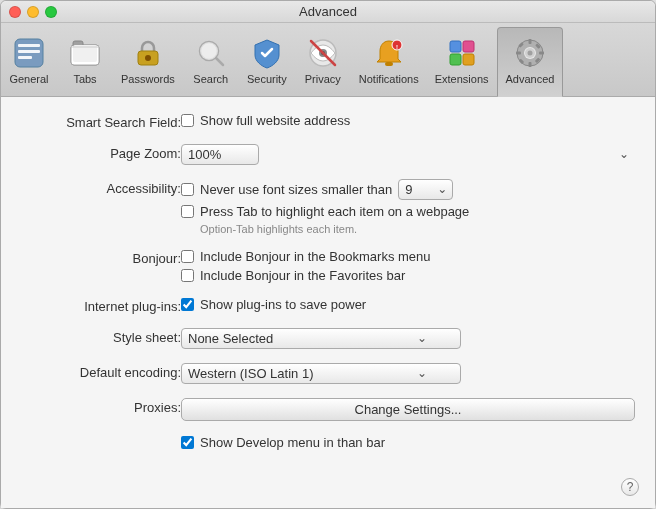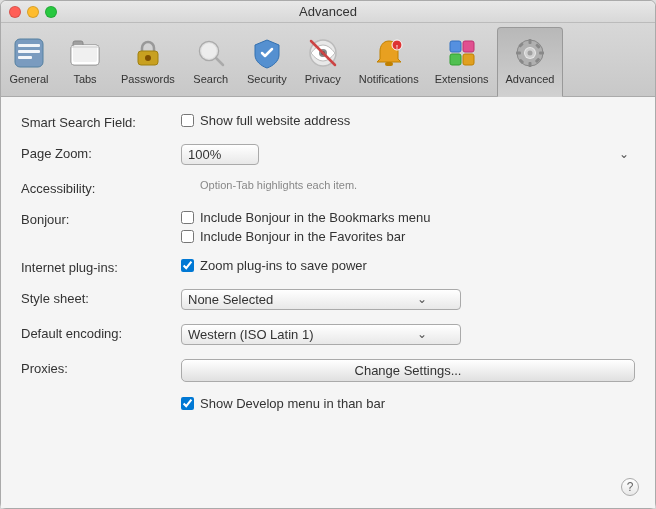--- a/index.html
+++ b/index.html
@@ -96,21 +96,21 @@
       flex: 1;
       padding: 16px 20px;
       overflow-y: auto;
     }
     .row {
       display: flex;
       align-items: flex-start;
       margin-bottom: 14px;
     }
     .row-label {
-      text-align: left;
+      text-align: right;
       width: 160px;
       flex-shrink: 0;
       padding-top: 2px;
       color: #333;
       font-size: 13px;
     }
     .row-content {
       flex: 1;
       display: flex;
       flex-direction: column;
@@ -372,20 +372,38 @@
               <option>125%</option>
               <option>150%</option>
             </select>
           </div>
         </div>
       </div>
 
       <div class="row">
         <div class="row-label">Accessibility:</div>
         <div class="row-content">
+          <div class="checkbox-row">
+            <input type="checkbox" style="">
+            <span>Never use font sizes smaller than</span>
+            <div class="select-wrapper font-size-select">
+              <select>
+                <option>9</option>
+                <option>10</option>
+                <option>12</option>
+                <option>14</option>
+                <option>18</option>
+                <option>24</option>
+              </select>
+            </div>
+          </div>
+          <div class="checkbox-row">
+            <input type="checkbox" style="">
+            <span>Press Tab to highlight each item on a webpage</span>
+          </div>
           <div class="hint-text">Option-Tab highlights each item.</div>
         </div>
       </div>
 
       <div class="row">
         <div class="row-label">Bonjour:</div>
         <div class="row-content">
           <div class="checkbox-row">
             <input type="checkbox" style="">
             <span>Include Bonjour in the Bookmarks menu</span>
@@ -395,21 +413,21 @@
             <span>Include Bonjour in the Favorites bar</span>
           </div>
         </div>
       </div>
 
       <div class="row">
         <div class="row-label">Internet plug-ins:</div>
         <div class="row-content">
           <div class="checkbox-row">
             <input type="checkbox" checked="" style="">
-            <span>Zoom plug-ins to save power</span>
+            <span>Show plug-ins to save power</span>
           </div>
         </div>
       </div>
 
       <div class="row" style="margin-top:4px;">
         <div class="row-label">Style sheet:</div>
         <div class="row-content">
           <div class="select-wrapper select-full">
             <select style="width:280px;">
               <option>None Selected</option>

